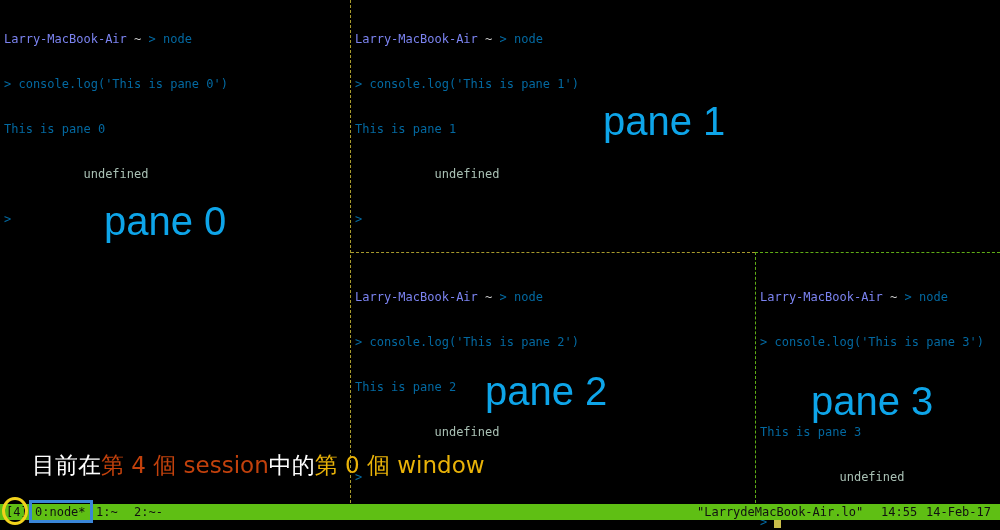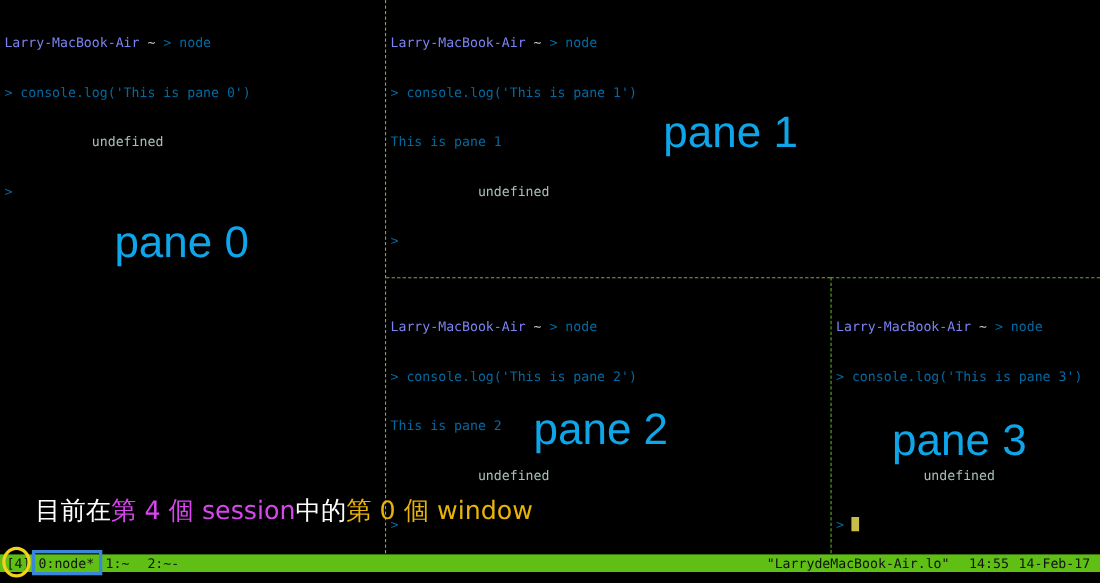--- a/index.html
+++ b/index.html
@@ -13,34 +13,35 @@
   .yel { color:#0369a1; }
   .undef { color:#a9c0b4;text-align:center; }
   .cursor { display:inline-block; width:7px; height:13px; background:#c9bd4a; vertical-align:-2px; }
   .vsep { position:absolute; width:0; border-left:1px dashed #a79a2c; }
   .hsep { position:absolute; height:0; border-top:1px dashed #a79a2c; }
   .vsep.active { border-left-color:#5fae16; }
   .hsep.active { border-top-color:#5fae16; }
   .label { position:absolute; color:#0ea5e9; font-family:"Liberation Sans", sans-serif; font-size:40px; line-height:50px; }
   .caption { position:absolute; left:32px; top:449px; font-family:"DejaVu Sans", sans-serif; font-size:23px; line-height:32px; white-space:nowrap; }
   .cap-white { color:#ffffff; }
-  .cap-yellow { color:#d946ef; }
+  .cap-yellow { color:#c2410c; }
   .cap-blue { color:#eab308; }
   .status { position:absolute; left:0; top:504px; width:1000px; height:16px; background:#5fbf14; font-size:12px; line-height:16px; color:#111; }
   .status span { position:absolute; top:0; white-space:pre; }
   .circle { position:absolute; left:2px; top:497px; width:26px; height:28px; border:3px solid #f2d21c; border-radius:50%; box-sizing:border-box; }
   .box { position:absolute; left:29px; top:500px; width:64px; height:23px; border:3px solid #3a86d8; box-sizing:border-box; }
 </style>
 </head>
 <body>
 
 <div class="pane" style="left:0;top:0;width:349px;height:503px;">
   <div class="term" style="left:4px;top:2px;">
     <div class="line"><span class="host">Larry-MacBook-Air</span><span class="tilde"> ~ </span><span class="yel">&gt; node</span></div>
     <div class="line yel">&gt; console.log('This is pane 0')</div>
+    <div class="line yel">This is pane 0</div>
     <div class="line undef">undefined</div>
     <div class="line yel">&gt;</div>
   </div>
   <div class="label" style="left:104px;top:196px;">pane 0</div>
 </div>
 
 <div class="vsep" style="left:350px;top:0;height:503px;"></div>
 
 <div class="pane" style="left:351px;top:0;width:649px;height:252px;">
   <div class="term" style="left:4px;top:2px;">
@@ -67,20 +68,21 @@
   <div class="label" style="left:134px;top:113px;">pane 2</div>
 </div>
 
 <div class="vsep active" style="left:755px;top:252px;height:251px;"></div>
 
 <div class="pane" style="left:756px;top:253px;width:244px;height:250px;">
   <div class="term" style="left:4px;top:7px;">
     <div class="line"><span class="host">Larry-MacBook-Air</span><span class="tilde"> ~ </span><span class="yel">&gt; node</span></div>
     <div class="line yel">&gt; console.log('This is pane 3')</div>
     <div class="line"></div>
+    <div class="line yel">This is pane 3</div>
     <div class="line undef">undefined</div>
     <div class="line yel"><span>&gt; </span><span class="cursor"></span></div>
   </div>
   <div class="label" style="left:55px;top:113px;margin-top:10px;">pane 3</div>
 </div>
 
 <div class="caption">
   <span class="cap-white">目前在</span><span class="cap-yellow">第 4 個 session</span><span class="cap-white">中的</span><span class="cap-blue">第 0 個 window</span>
 </div>
 

